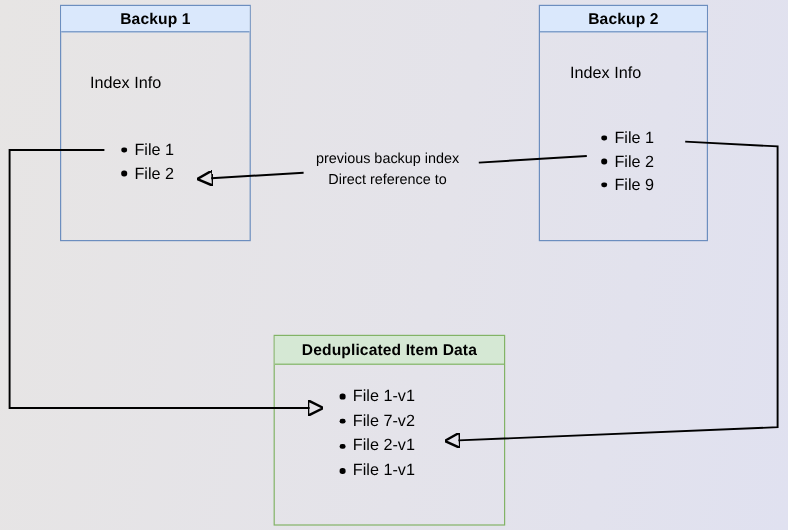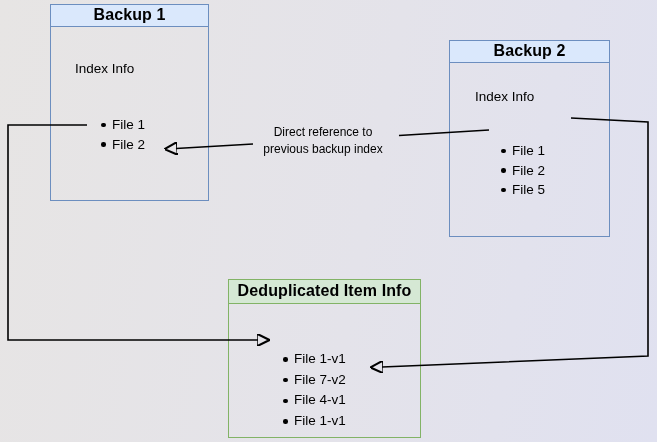--- a/index.html
+++ b/index.html
@@ -23,21 +23,21 @@
   }
   .box.blue  { border-color: #6c8ebf; }
   .box.green { border-color: #82b366; }
   .box-header {
     position: absolute;
     top: 0; left: 0; right: 0;
     display: flex;
     align-items: center;
     justify-content: center;
     font-weight: bold;
-    font-size: 16px;
+    font-size: 13px;
     letter-spacing: 0.1px;
   }
   .blue  .box-header { height: 20.5px; background: #dae8fc; border-bottom: 1.5px solid #6c8ebf; }
   .green .box-header { height: 22.5px; background: #d5e8d4; border-bottom: 1.5px solid #82b366; }
   .index-label {
     position: absolute;
     font-size: 13.5px;
     line-height: 16px;
     white-space: nowrap;
   }
@@ -95,47 +95,47 @@
     <div class="box-header">
       <span>Backup 1</span>
     </div>
     <div class="index-label" style="left:24px; top:56px;">Index Info</div>
     <ul class="filelist" id="b1-list" style="left:61px; top:110px;">
       <li>File 1</li>
       <li>File 2</li>
     </ul>
   </div>
 
-  <div class="box blue" style="left:449px; top:4px; width:161px; height:197px;margin-top:36px;">
+  <div class="box blue" style="left:449px; top:4px; width:141px; height:197px;">
     <div class="box-header">
       <span>Backup 2</span>
     </div>
     <div class="index-label" style="left:25px; top:48px;">Index Info</div>
     <ul class="filelist" id="b2-list" style="left:62px; top:100px;">
       <li>File 1</li>
       <li>File 2</li>
-      <li>File 5</li>
+      <li>File 9</li>
     </ul>
   </div>
 
   <div class="box green" style="left:228px; top:279px; width:193px; height:159px;">
     <div class="box-header">
-      <span>Deduplicated Item Info</span>
+      <span>Deduplicated Item Data</span>
     </div>
-    <ul class="filelist" id="dd-list" style="left:65px; top:69px;">
+    <ul class="filelist" id="dd-list" style="left:65px; top:40px;">
       <li>File 1-v1</li>
       <li>File 7-v2</li>
-      <li>File 4-v1</li>
+      <li>File 2-v1</li>
       <li>File 1-v1</li>
     </ul>
   </div>
 
   <div class="annotation">
+    <div>previous backup index</div>
     <div>Direct reference to</div>
-    <div>previous backup index</div>
   </div>
 
   <svg id="connectors" viewBox="0 0 657 442" xmlns="http://www.w3.org/2000/svg">
     <defs>
       <marker id="arrow" viewBox="0 0 10 10" refX="1" refY="5" markerWidth="8" markerHeight="8" orient="auto">
         <path d="M 0 0 L 10 5 L 0 10 z" fill="#000"></path>
       </marker>
     </defs>
     <path d="M 87 125 L 8 125 L 8 340 L 258 340" marker-end="url(#arrow)"></path>
     <path d="M 489 130 L 399 135.5"></path>

